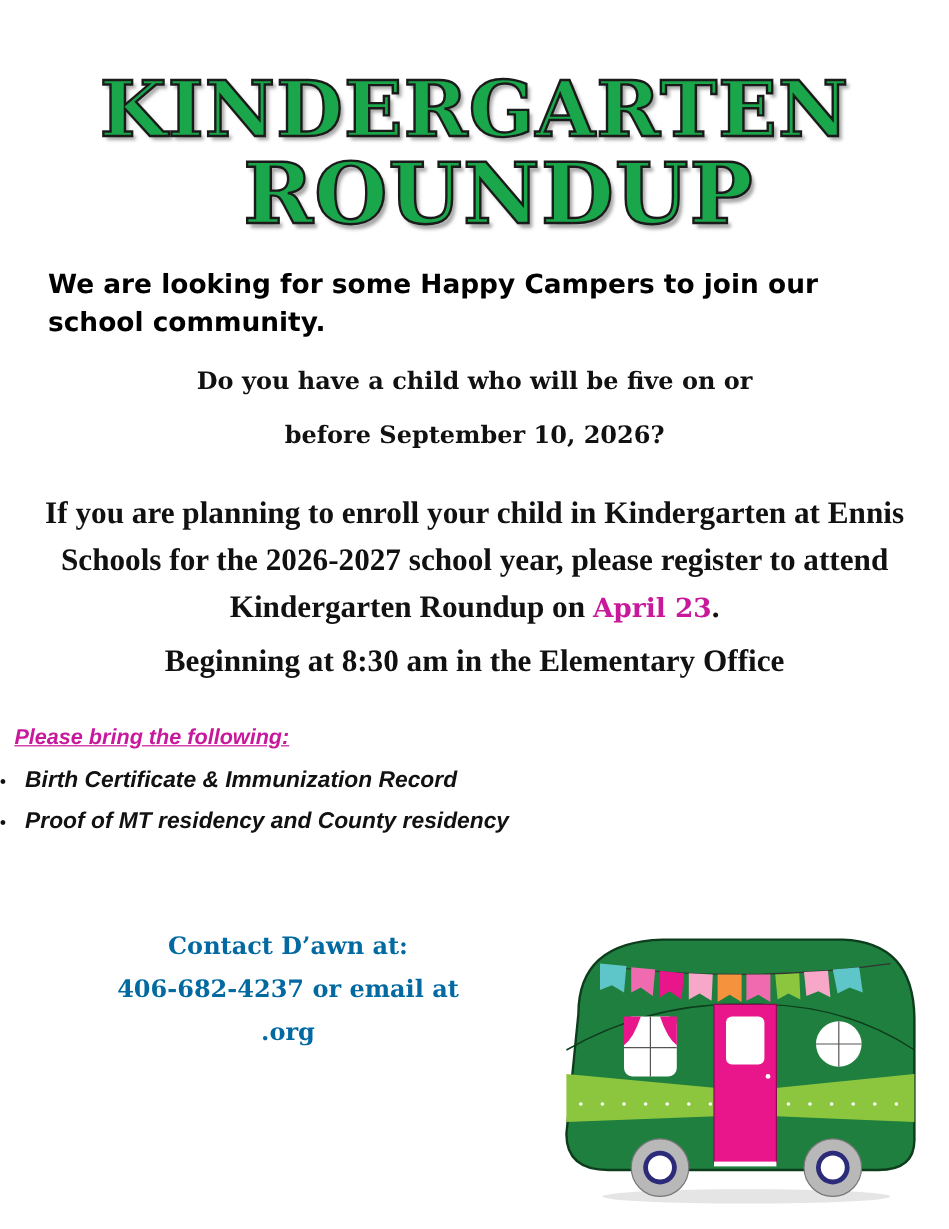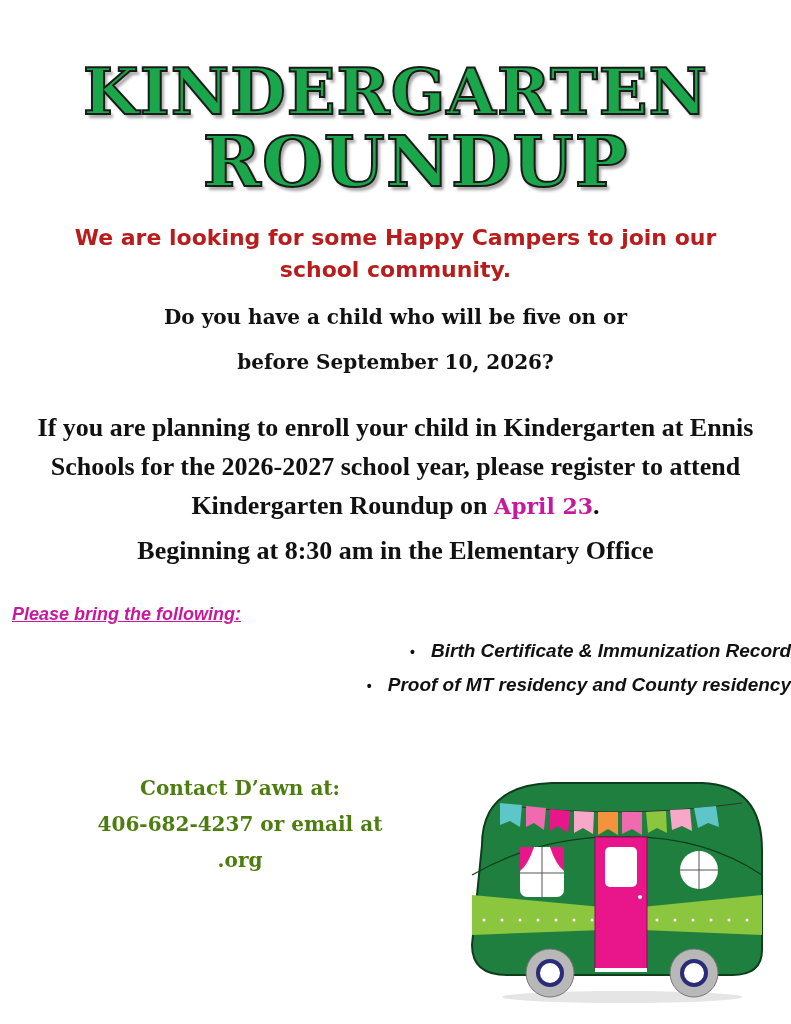--- a/index.html
+++ b/index.html
@@ -7,23 +7,23 @@
   .title-line {
     position: absolute; left: 0; width: 791px; text-align: center;
     font-family: "DejaVu Serif", serif; font-weight: 900;
     color: #1aa64a; letter-spacing: 1px;
     -webkit-text-stroke: 2px #1a1a1a;
     text-shadow: 3px 4px 3px rgba(0,0,0,0.35);
   }
   #t1 { top: 42px; font-size: 64px; transform: scaleY(1.0); margin-top: 12px; }
   #t2 { top: 120px; font-size: 70px; margin-left: 20px; }
   .intro {
-    position: absolute; left: 40px; width: 711px; top: 222px; text-align: center;
+    position: absolute; left: 40px; width: 711px; top: 222px; text-align: left;
     font-family: "DejaVu Sans", sans-serif; font-size: 22px; line-height: 32px; font-weight: bold;
-    color: #b91c1c;
+    color: #000000;
   }
   .question {
     position: absolute; left: 40px; width: 711px; text-align: center;
     font-family: "DejaVu Serif", serif; font-weight: 900; font-size: 20px; color: #111;
   }
   #q1 { top: 305px; }
   #q2 { top: 350px; }
   .enroll {
     position: absolute; left: 20px; width: 751px; top: 408px; text-align: center;
     font-family: "Liberation Serif", serif; font-weight: bold; font-size: 26px; line-height: 39px;
@@ -34,27 +34,27 @@
     position: absolute; left: 20px; width: 751px; top: 536px; text-align: center;
     font-family: "Liberation Serif", serif; font-weight: bold; font-size: 26px; color: #111;
   }
   .bring-head {
     position: absolute; left: 12px; width: 791px; top: 604px; 
     font-family: "Liberation Sans", sans-serif; font-weight: bold; font-style: italic; font-size: 18px;
     color: #c8189c; text-decoration: underline;
   }
   .bring-list { position: absolute; left: 0; width: 791px; top: 634px; margin: 0; padding: 0; list-style: none; }
   .bring-list li {
-    text-align: right; font-family: "Liberation Sans", sans-serif; font-weight: bold; font-style: italic;
-    font-size: 19px; height: 34px; line-height: 34px; color: #111; padding-left: 33px;
+    text-align: left; font-family: "Liberation Sans", sans-serif; font-weight: bold; font-style: italic;
+    font-size: 19px; height: 34px; line-height: 34px; color: #111;
   }
   .bullet { font-style: normal; font-size: 14px; margin-right: 16px; }
   .contact {
     position: absolute; left: 10px; width: 460px; top: 770px; text-align: center;
-    font-family: "DejaVu Serif", serif; font-weight: 900; font-size: 20px; line-height: 36px; color: #4d7c0f;
+    font-family: "DejaVu Serif", serif; font-weight: 900; font-size: 20px; line-height: 36px; color: #0369a1;
   }
   .camper { position: absolute; left: 462px; top: 775px; width: 320px; height: 230px; }
 </style>
 </head>
 <body>
 
 <div id="t1" class="title-line">KINDERGARTEN</div>
 <div id="t2" class="title-line">ROUNDUP</div>
 
 <div class="intro">We are looking for some Happy Campers to join our school community.</div>

